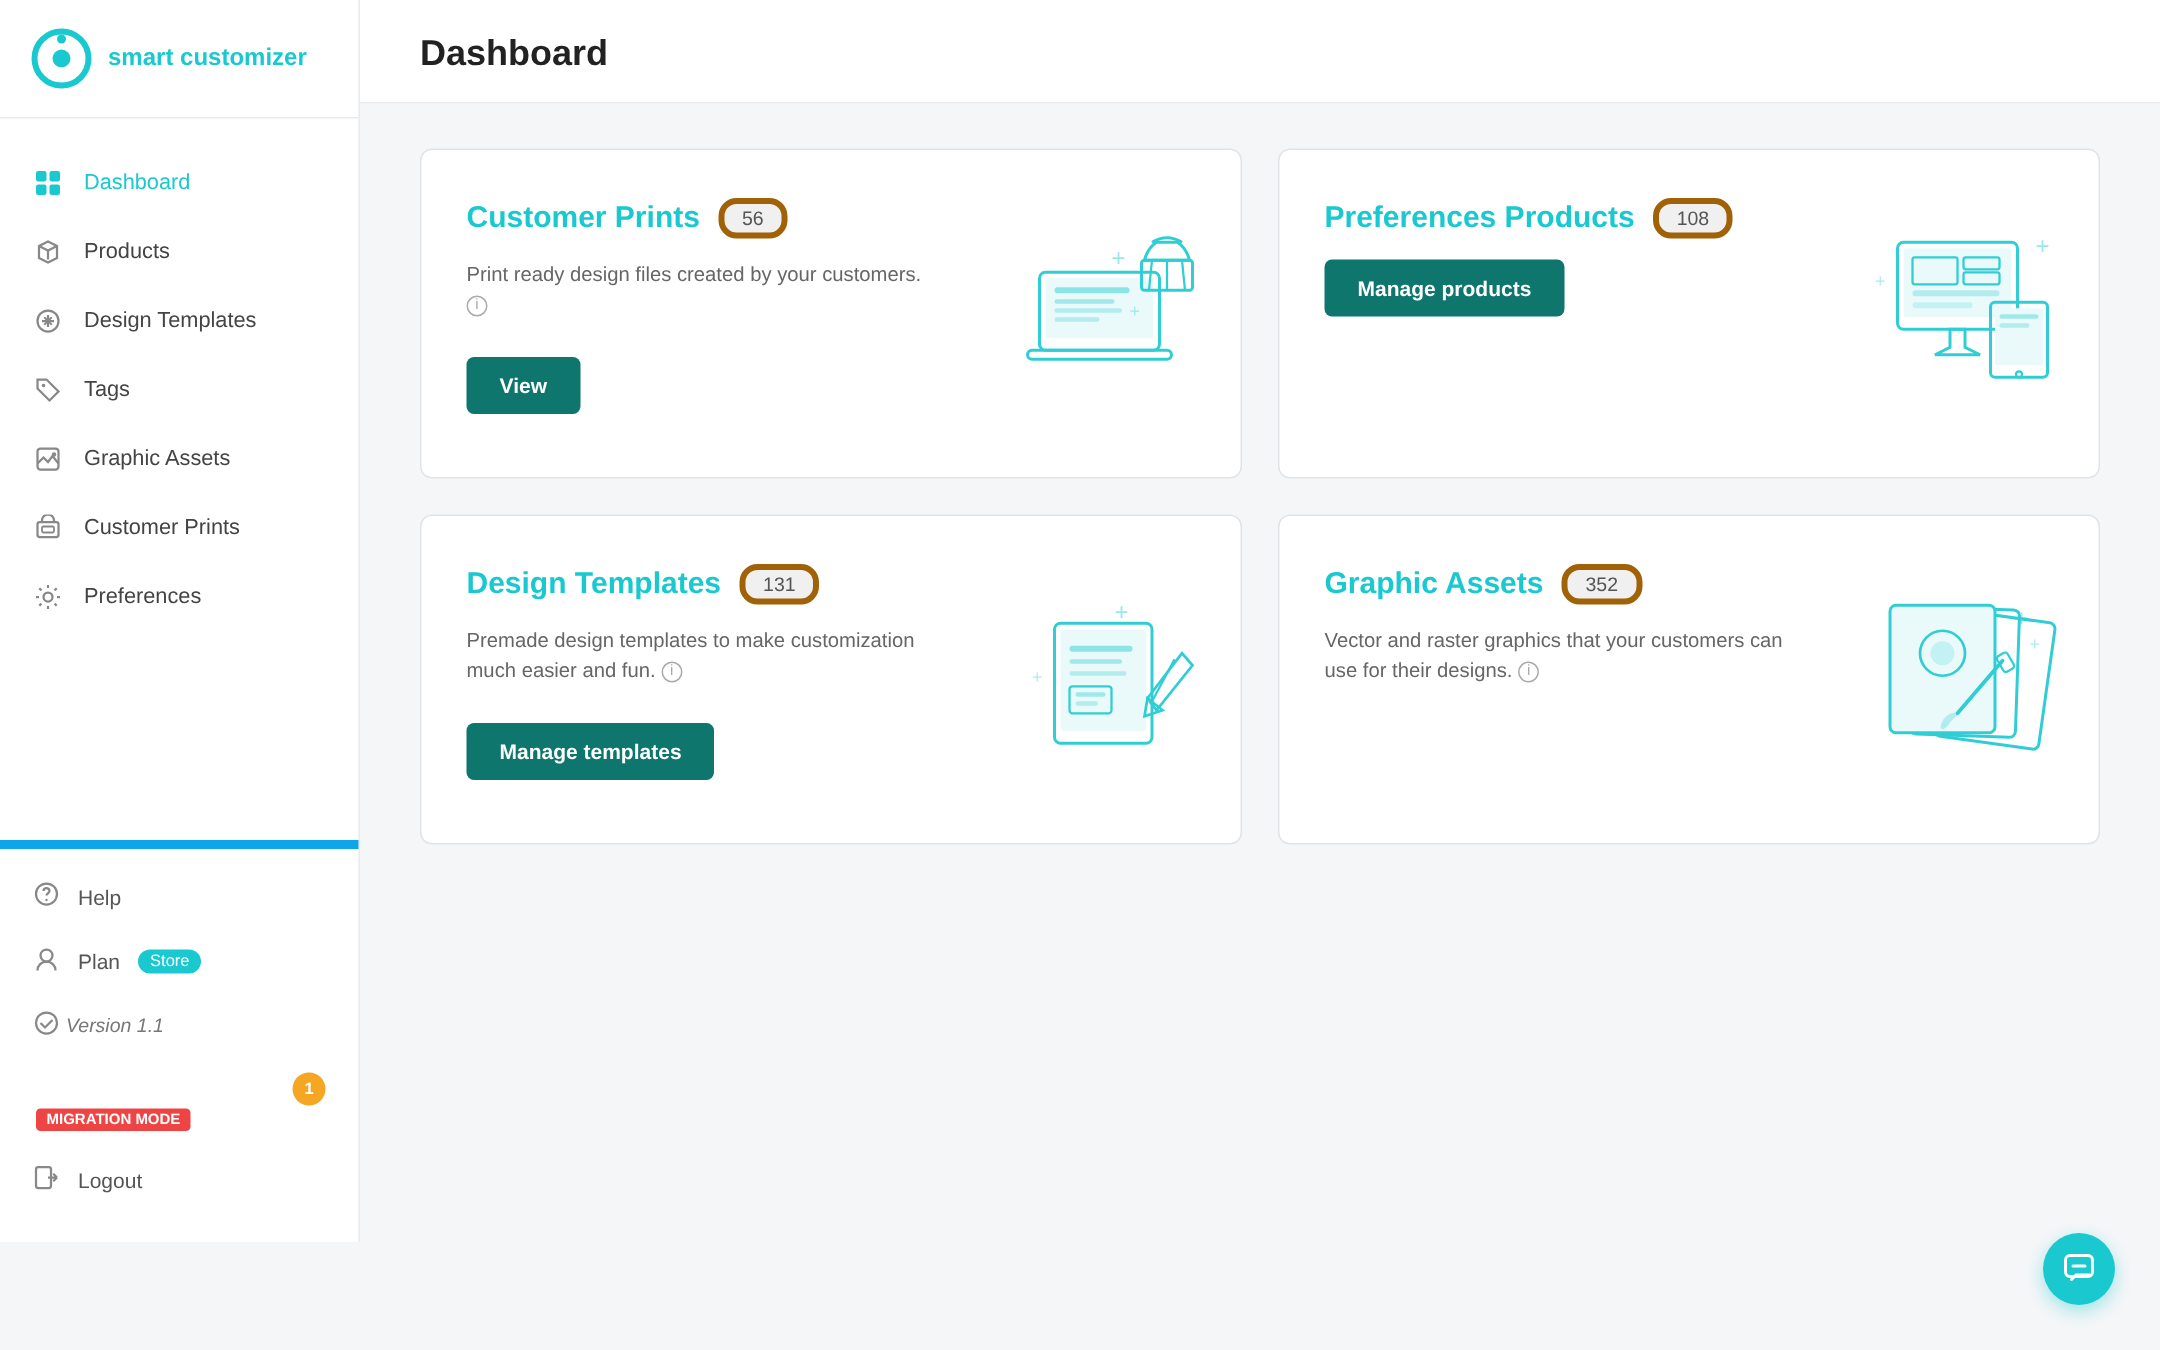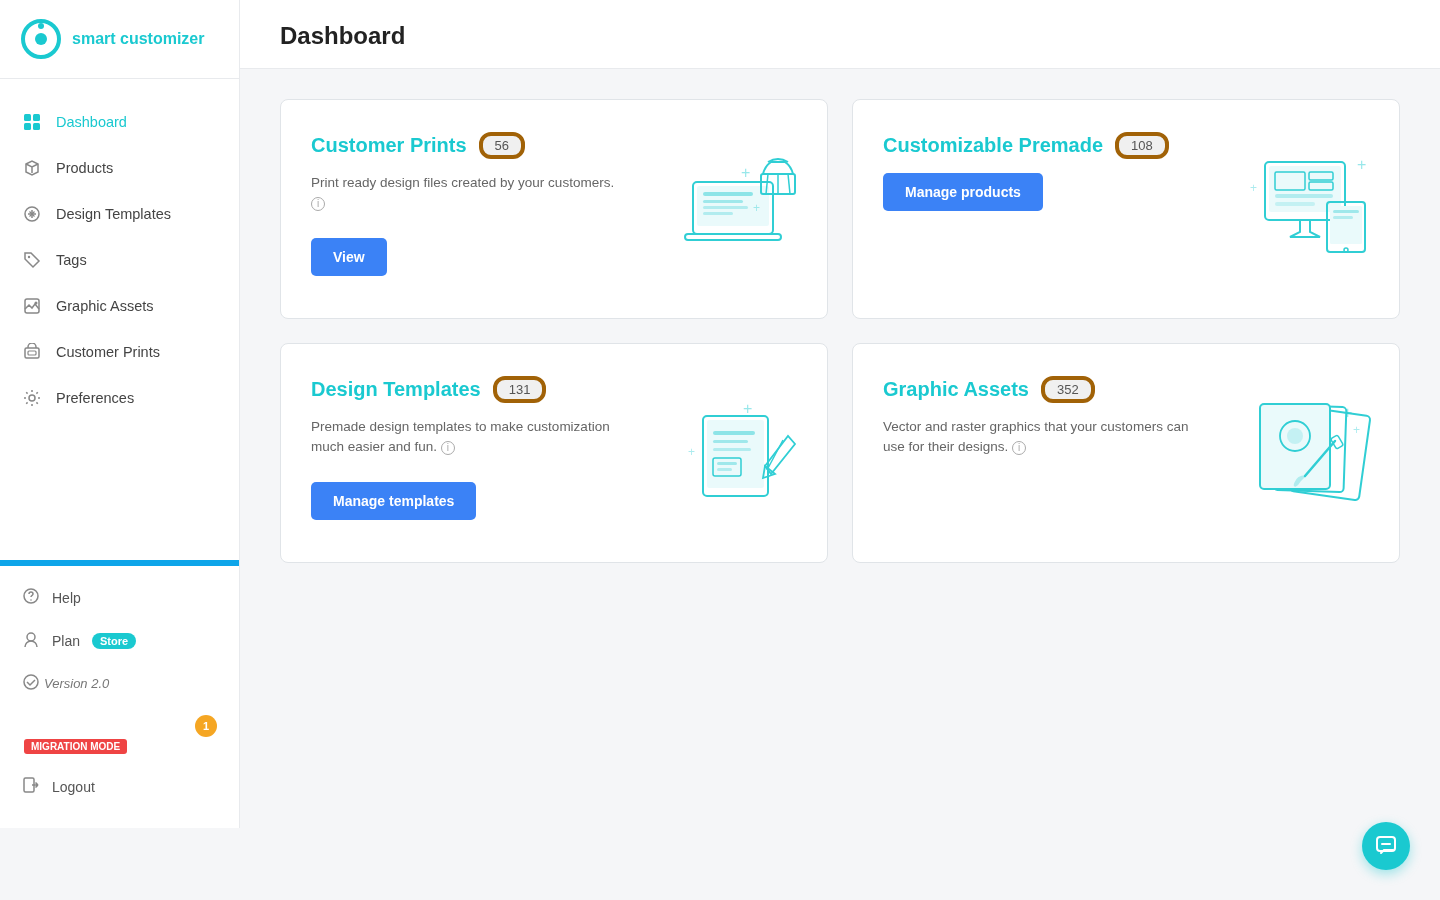--- a/index.html
+++ b/index.html
@@ -73,21 +73,21 @@
       padding: 11px 22px;
       cursor: pointer;
       color: #555;
       font-size: 14px;
     }
 
     .store-badge {
       background: #1ac9d0;
       color: #fff;
       font-size: 11px;
-      font-weight: 700;
+      font-weight: 400;
       padding: 2px 8px;
       border-radius: 12px;
     }
 
     .version-text {
       font-size: 13px;
       color: #777;
       font-style: italic;
     }
 
@@ -205,21 +205,21 @@
       color: #fff;
       border: none;
       border-radius: 5px;
       padding: 11px 22px;
       font-size: 14px;
       font-weight: 600;
       cursor: pointer;
       width: fit-content;
     }
 
-    .card-btn.dark { background: #3b82f6; text-align: right; }
+    .card-btn.dark { background: #0f766e; text-align: right; }
 
     .card-illustration {
       position: absolute;
       right: 24px;
       top: 50%;
       transform: translateY(-50%);
       opacity: 0.9;
     }
 
     
@@ -353,21 +353,21 @@
       <span class="store-badge">Store</span>
     </div>
 
     <div class="bottom-item" style="flex-wrap:wrap; gap:4px;">
       <span>
         <svg width="18" height="18" viewBox="0 0 18 18" fill="none">
           <path d="M9 2a7 7 0 100 14A7 7 0 009 2z" stroke="#888" stroke-width="1.5" fill="none"></path>
           <path d="M5 9l3 3 5-5" stroke="#888" stroke-width="1.5" fill="none"></path>
         </svg>
       </span>
-      <span class="version-text">Version 2.0</span>
+      <span class="version-text">Version 1.1</span>
       <span class="migration-badge">MIGRATION MODE</span>
       <span class="notif-badge">1</span>
     </div>
 
     <div class="bottom-item">
       <span>
         <svg width="18" height="18" viewBox="0 0 18 18" fill="none">
           <rect x="2" y="2" width="10" height="14" rx="1.5" stroke="#888" stroke-width="1.5" fill="none"></rect>
           <path d="M10 9h6m0 0l-2.5-2.5M16 9l-2.5 2.5" stroke="#888" stroke-width="1.5"></path>
         </svg>
@@ -414,21 +414,21 @@
           <line x1="105" y1="22" x2="107" y2="42" stroke="#1ac9d0" stroke-width="1.5"></line>
 
           <text x="58" y="26" font-size="16" fill="#1ac9d0" opacity="0.5">+</text>
           <text x="70" y="60" font-size="12" fill="#1ac9d0" opacity="0.4">+</text>
         </svg>
       </div>
     </div>
 
     <div class="card">
       <div class="card-header">
-        <span class="card-title">Customizable Premade</span>
+        <span class="card-title">Preferences Products</span>
         <span class="count-badge">108</span>
       </div>
       <button class="card-btn dark">Manage products</button>
       <div class="card-illustration">
         <svg width="130" height="110" viewBox="0 0 130 110" fill="none" xmlns="http://www.w3.org/2000/svg">
 
           <rect x="20" y="10" width="80" height="58" rx="4" stroke="#1ac9d0" stroke-width="2" fill="none"></rect>
           <rect x="24" y="14" width="72" height="46" rx="2" fill="#e8fafb"></rect>
 
           <path d="M55 68 L55 80 L45 85 L75 85 L65 80 L65 68Z" stroke="#1ac9d0" stroke-width="2" fill="none"></path>

